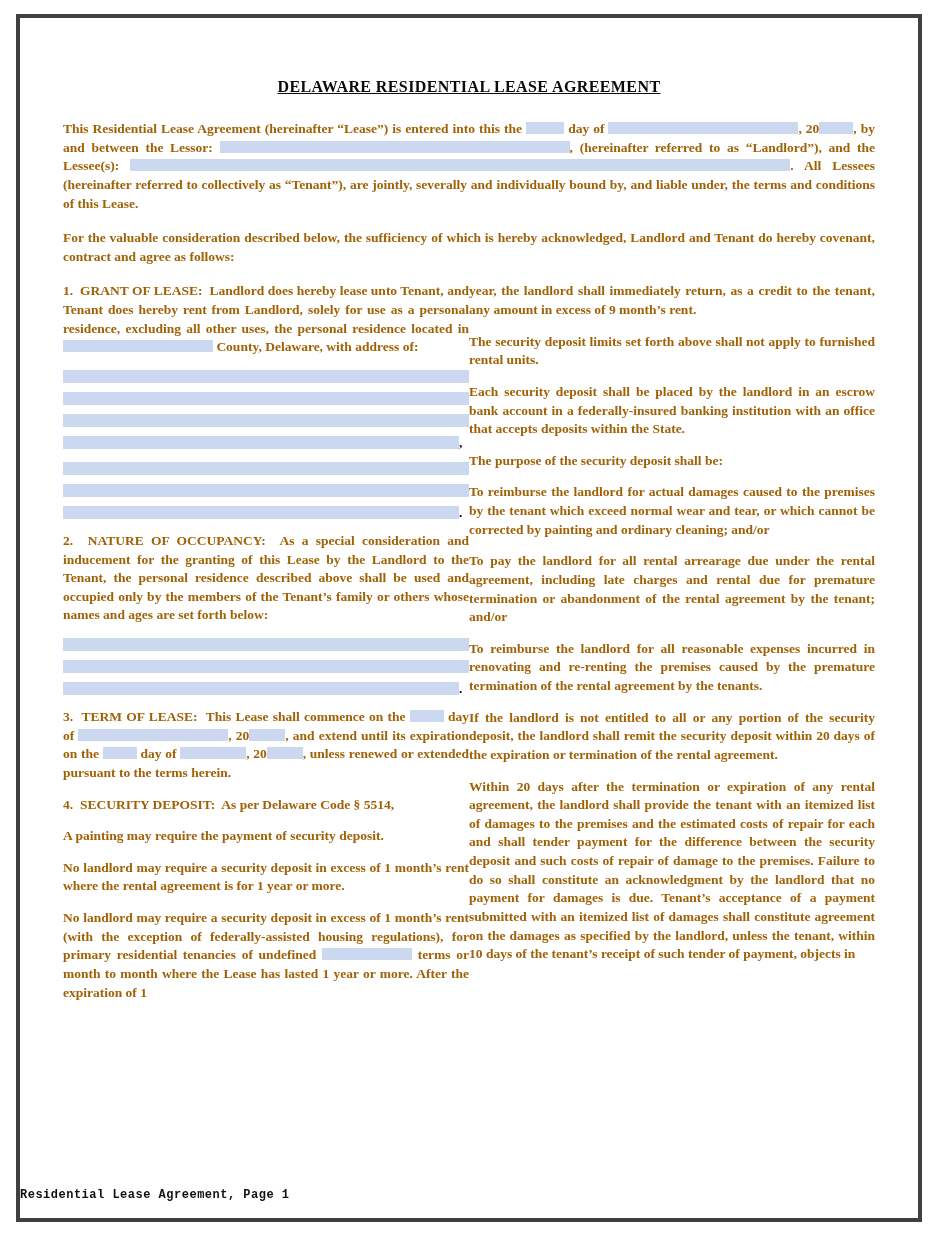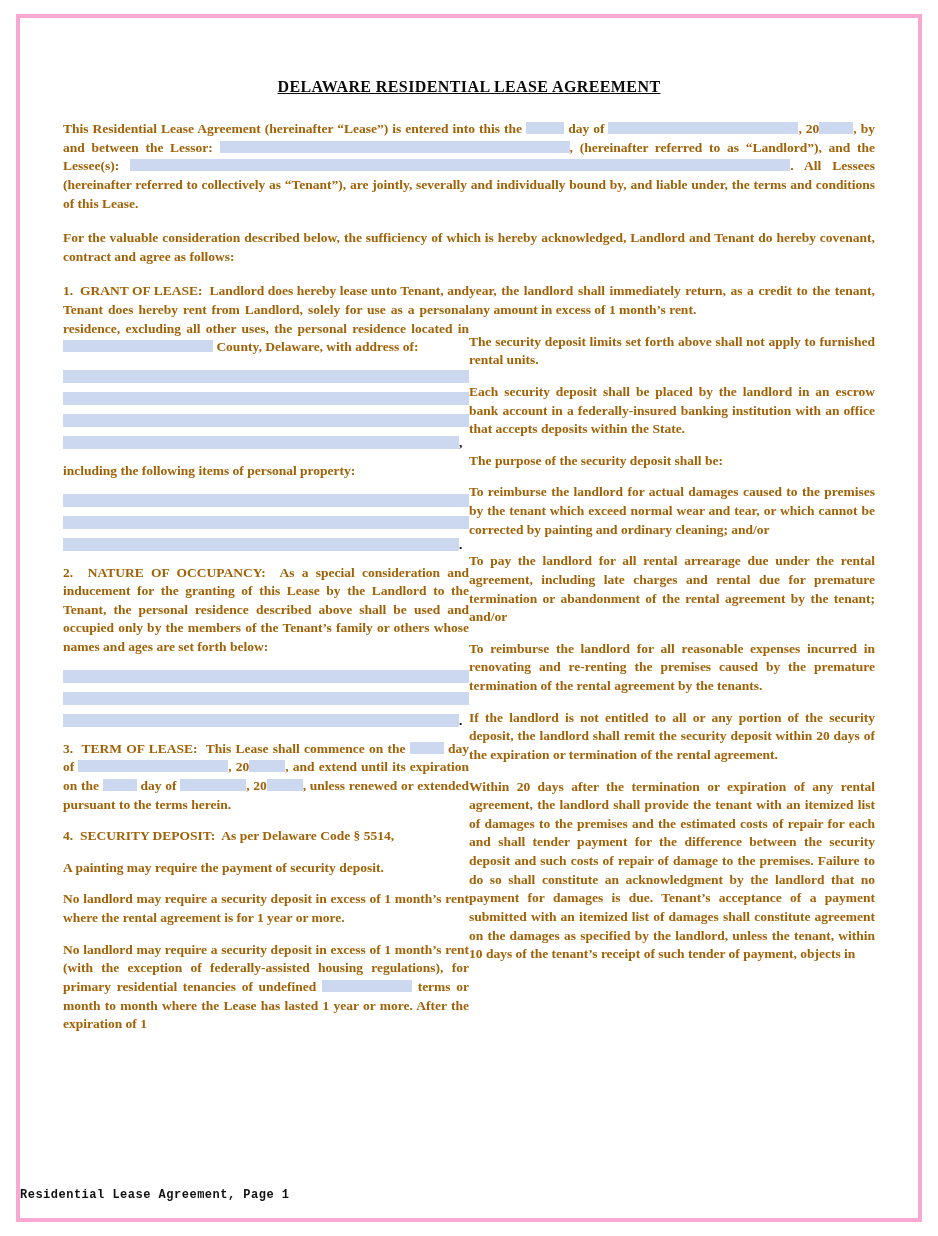--- a/index.html
+++ b/index.html
@@ -4,21 +4,21 @@
 <style>
   * { box-sizing: border-box; margin: 0; padding: 0; }
   html, body { background: #ffffff; }
   body { font-family: "Liberation Serif", "DejaVu Serif", serif; }
   .page {
     width: 938px; height: 1236px; position: relative;
     background: #ffffff; overflow: hidden; margin: 0 auto;
   }
   .frame {
     position: absolute; left: 16px; top: 14px; right: 16px; bottom: 14px;
-    border: 4px solid #f9a8d4;
+    border: 4px solid #404040;
     padding: 60px 43px 48px 43px;
   }
   .title {
     text-align: center;
     font-size: 16px; font-weight: bold;
     text-decoration: underline;
     letter-spacing: 0.4px;
     color: #0b0b0b;
     margin-bottom: 24px;
   }
@@ -66,40 +66,39 @@
 
     <div class="columns">
       <div class="col">
           <p class="para"><span>1.&nbsp;&nbsp;GRANT OF LEASE:</span><span>&nbsp; Landlord does hereby lease unto Tenant, and Tenant does hereby rent from Landlord, solely for use as a personal residence, excluding all other uses, the personal residence located in </span><span class="blank" style="width: 150px;"></span><span> County, Delaware, with address of:</span></p>
           <div class="lines">
             <div class="line-row"><span class="blank line-blank"></span></div>
             <div class="line-row"><span class="blank line-blank"></span></div>
             <div class="line-row"><span class="blank line-blank"></span></div>
             <div class="line-row suffixed"><span class="blank line-blank"></span><span class="suffix">,</span></div>
           </div>
-          <p class="para"><span>including the following items of personal property:</span></p>
           <div class="lines">
             <div class="line-row"><span class="blank line-blank"></span></div>
             <div class="line-row"><span class="blank line-blank"></span></div>
             <div class="line-row suffixed"><span class="blank line-blank"></span><span class="suffix">.</span></div>
           </div>
           <p class="para"><span>2.&nbsp;&nbsp;NATURE OF OCCUPANCY:</span><span>&nbsp; As a special consideration and inducement for the granting of this Lease by the Landlord to the Tenant, the personal residence described above shall be used and occupied only by the members of the Tenant’s family or others whose names and ages are set forth below:</span></p>
           <div class="lines">
             <div class="line-row"><span class="blank line-blank"></span></div>
             <div class="line-row"><span class="blank line-blank"></span></div>
             <div class="line-row suffixed"><span class="blank line-blank"></span><span class="suffix">.</span></div>
           </div>
           <p class="para"><span>3.&nbsp;&nbsp;TERM OF LEASE:</span><span>&nbsp; This Lease shall commence on the </span><span class="blank" style="width: 34px;"></span><span> day of </span><span class="blank" style="width: 150px;"></span><span>, 20</span><span class="blank" style="width: 36px;"></span><span>, and extend until its expiration on the </span><span class="blank" style="width: 34px;"></span><span> day of </span><span class="blank" style="width: 66px;"></span><span>, 20</span><span class="blank" style="width: 36px;"></span><span>, unless renewed or extended pursuant to the terms herein.</span></p>
           <p class="para"><span>4.&nbsp;&nbsp;SECURITY DEPOSIT:</span><span>&nbsp; As per Delaware Code § 5514,</span></p>
           <p class="para"><span>A painting may require the payment of security deposit.</span></p>
           <p class="para"><span>No landlord may require a security deposit in excess of 1 month’s rent where the rental agreement is for 1 year or more.</span></p>
           <p class="para"><span>No landlord may require a security deposit in excess of 1 month’s rent (with the exception of federally-assisted housing regulations), for primary residential tenancies of undefined </span><span class="blank" style="width: 90px;"></span><span> terms or month to month where the Lease has lasted 1 year or more. After the expiration of 1</span></p>
         </div>
       <div class="col">
-          <p class="para"><span>year, the landlord shall immediately return, as a credit to the tenant, any amount in excess of 1 month’s rent.</span></p>
+          <p class="para"><span>year, the landlord shall immediately return, as a credit to the tenant, any amount in excess of 9 month’s rent.</span></p>
           <p class="para"><span>The security deposit limits set forth above shall not apply to furnished rental units.</span></p>
           <p class="para"><span>Each security deposit shall be placed by the landlord in an escrow bank account in a federally-insured banking institution with an office that accepts deposits within the State.</span></p>
           <p class="para"><span>The purpose of the security deposit shall be:</span></p>
           <p class="para"><span>To reimburse the landlord for actual damages caused to the premises by the tenant which exceed normal wear and tear, or which cannot be corrected by painting and ordinary cleaning; and/or</span></p>
           <p class="para"><span>To pay the landlord for all rental arrearage due under the rental agreement, including late charges and rental due for premature termination or abandonment of the rental agreement by the tenant; and/or</span></p>
           <p class="para"><span>To reimburse the landlord for all reasonable expenses incurred in renovating and re-renting the premises caused by the premature termination of the rental agreement by the tenants.</span></p>
           <p class="para"><span>If the landlord is not entitled to all or any portion of the security deposit, the landlord shall remit the security deposit within 20 days of the expiration or termination of the rental agreement.</span></p>
           <p class="para"><span>Within 20 days after the termination or expiration of any rental agreement, the landlord shall provide the tenant with an itemized list of damages to the premises and the estimated costs of repair for each and shall tender payment for the difference between the security deposit and such costs of repair of damage to the premises. Failure to do so shall constitute an acknowledgment by the landlord that no payment for damages is due. Tenant’s acceptance of a payment submitted with an itemized list of damages shall constitute agreement on the damages as specified by the landlord, unless the tenant, within 10 days of the tenant’s receipt of such tender of payment, objects in</span></p>
         </div>
     </div>

